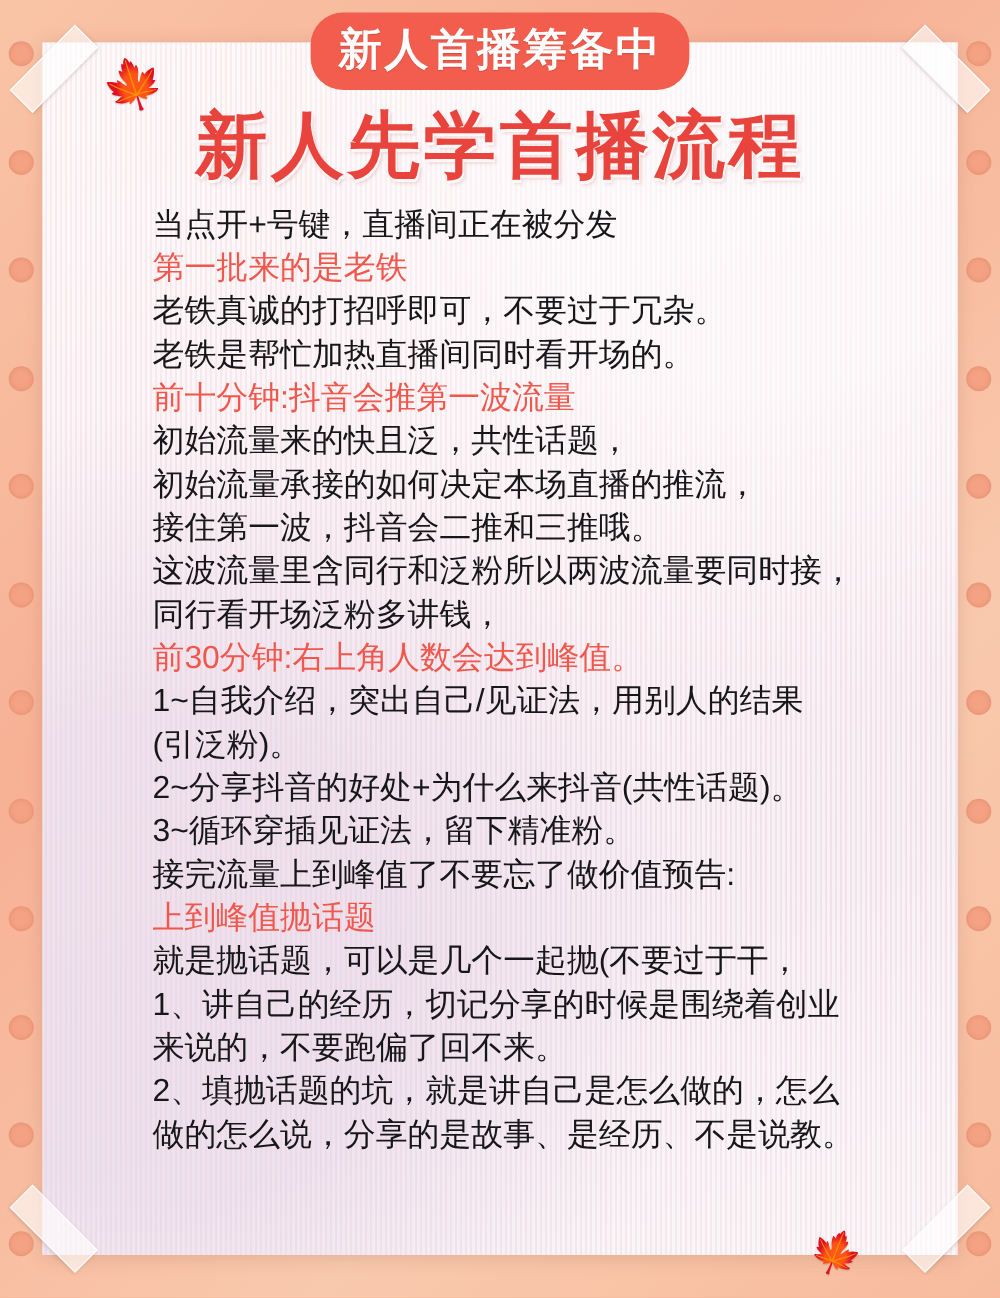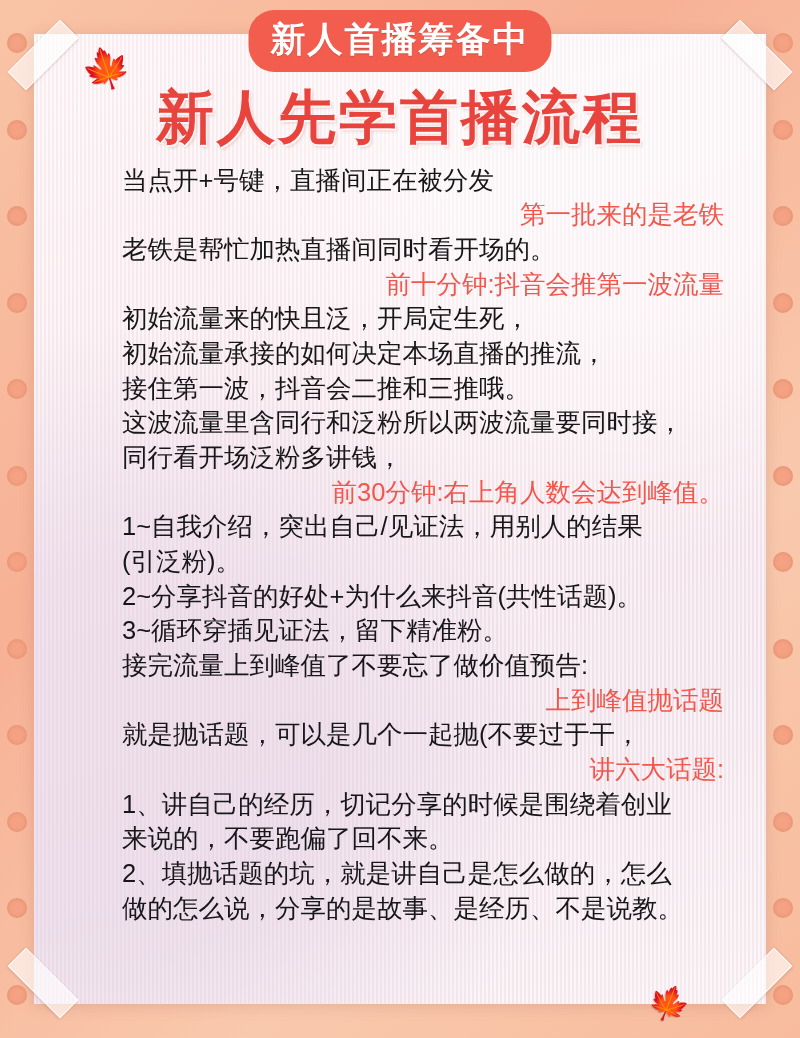--- a/index.html
+++ b/index.html
@@ -135,21 +135,21 @@
     padding-left: 52px;
     padding-right: 6px;
   }
   .line {
     font-size: 25.5px;
     line-height: 1.36;
     color: #17171a;
     white-space: nowrap;
     letter-spacing: 0px;
   }
-  .line.hl { color: #f0574d; text-align: right; }
+  .line.hl { color: #f0574d; }
 </style>
 </head>
 <body>
 
 <div class="outer-frame"></div>
 
 <div class="paper"></div>
 
 <div class="edge-dots left">
   <span></span>
@@ -188,34 +188,34 @@
 <div class="banner">新人首播筹备中</div>
 
 <span class="leaf top-left">🍁</span>
 <span class="leaf bottom-right">🍁</span>
 
 <div class="content">
   <h1 class="title">新人先学首播流程</h1>
   <div class="lines">
       <div class="line">当点开+号键，直播间正在被分发</div>
       <div class="line hl">第一批来的是老铁</div>
+      <div class="line">老铁真诚的打招呼即可，不要过于冗杂。</div>
       <div class="line">老铁是帮忙加热直播间同时看开场的。</div>
       <div class="line hl">前十分钟:抖音会推第一波流量</div>
-      <div class="line">初始流量来的快且泛，开局定生死，</div>
+      <div class="line">初始流量来的快且泛，共性话题，</div>
       <div class="line">初始流量承接的如何决定本场直播的推流，</div>
       <div class="line">接住第一波，抖音会二推和三推哦。</div>
       <div class="line">这波流量里含同行和泛粉所以两波流量要同时接，</div>
       <div class="line">同行看开场泛粉多讲钱，</div>
       <div class="line hl">前30分钟:右上角人数会达到峰值。</div>
       <div class="line">1~自我介绍，突出自己/见证法，用别人的结果</div>
       <div class="line">(引泛粉)。</div>
       <div class="line">2~分享抖音的好处+为什么来抖音(共性话题)。</div>
       <div class="line">3~循环穿插见证法，留下精准粉。</div>
       <div class="line">接完流量上到峰值了不要忘了做价值预告:</div>
       <div class="line hl">上到峰值抛话题</div>
       <div class="line">就是抛话题，可以是几个一起抛(不要过于干，</div>
-      <div class="line hl">讲六大话题:</div>
       <div class="line">1、讲自己的经历，切记分享的时候是围绕着创业</div>
       <div class="line">来说的，不要跑偏了回不来。</div>
       <div class="line">2、填抛话题的坑，就是讲自己是怎么做的，怎么</div>
       <div class="line">做的怎么说，分享的是故事、是经历、不是说教。</div>
     </div>
 </div>
 
 </body></html>

